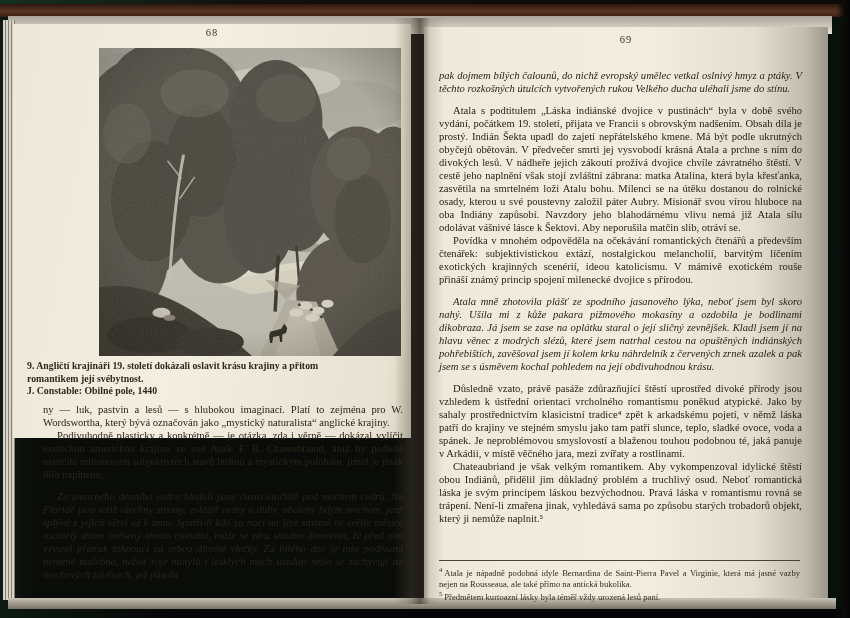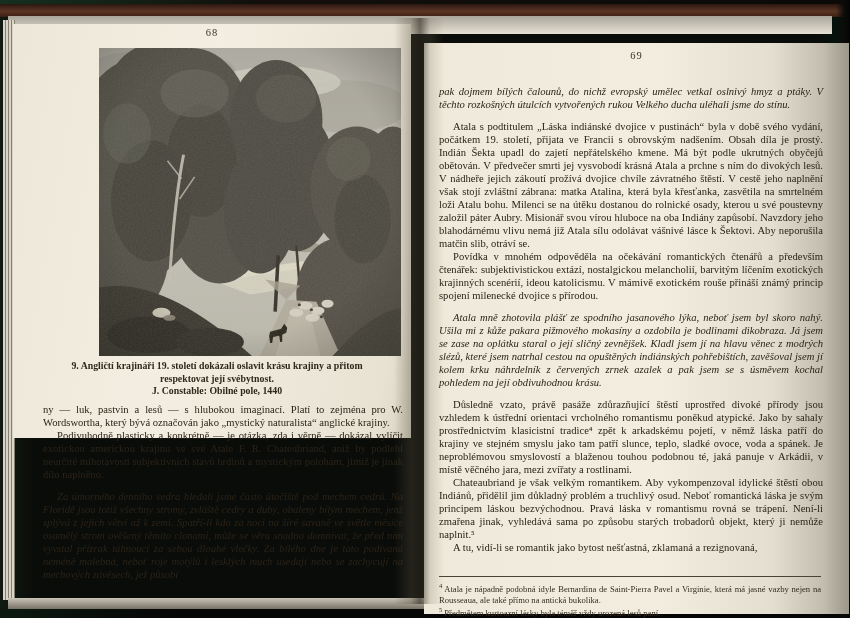--- a/index.html
+++ b/index.html
@@ -10,31 +10,31 @@
   .cover-top-brown{position:absolute;top:4px;left:0;right:0;height:13px;background:linear-gradient(to bottom,#2b1710,#5b3524 55%,#3a2114);}
   .page-top-edges{position:absolute;top:16px;left:8px;right:18px;height:18px;background:linear-gradient(to bottom,#a9a59b,#e6e1d3);}
   .page-left-stack{position:absolute;top:20px;left:3px;width:12px;height:580px;background:repeating-linear-gradient(to right,#d9d4c7 0 2px,#85816f 2px 3px);}
   .page-bottom-edges{position:absolute;bottom:8px;left:8px;right:14px;height:12px;background:linear-gradient(to bottom,#c9c4b6,#6f6a5e);}
   .cover-bottom{position:absolute;bottom:0;left:0;right:0;height:9px;background:linear-gradient(to right,#0c1a11,#070707 20%,#050505);}
   .cover-right{position:absolute;top:0;right:0;width:14px;height:100%;background:linear-gradient(to right,rgba(10,10,8,0),#0b0b09 60%,#050505);}
 
   
   .page{position:absolute;color:#2b2318;}
   .page-left{left:13px;top:24px;width:398px;height:414px;background:linear-gradient(100deg,#ece7d8,#f3eee1 45%,#e7e2d2 92%,#d8d3c3);}
-  .page-right{left:424px;top:43px;width:404px;height:571px;background:linear-gradient(to right,#eee9da,#f2edde 55%,#e3decf 82%,#c2bdae 94%,#9b978a);padding-left:21px;}
+  .page-right{left:424px;top:27px;width:404px;height:571px;background:linear-gradient(to right,#eee9da,#f2edde 55%,#e3decf 82%,#c2bdae 94%,#9b978a);}
   .gutter-shadow{position:absolute;left:394px;top:18px;width:50px;height:586px;pointer-events:none;
     background:linear-gradient(to right,rgba(80,72,58,0) 0%,rgba(86,78,62,.35) 34%,rgba(44,39,29,.62) 52%,rgba(120,110,92,.22) 72%,rgba(120,110,92,0) 100%);}
 
   .pagenum{position:absolute;top:3px;left:0;width:100%;text-align:center;font-size:10.5px;letter-spacing:1px;color:#3a3226;}
   .page-right .pagenum{top:7px;}
 
   
   .figure{position:absolute;left:86px;top:24px;width:302px;height:308px;}
   .figure svg{display:block;width:100%;height:100%;}
-  .caption{position:absolute;left:14px;right:4px;top:336px;text-align:center;font-weight:bold;font-size:9.8px;line-height:12.5px;color:#30281c;}
+  .caption{position:absolute;left:14px;right:4px;top:336px;font-weight:bold;font-size:9.8px;line-height:12.5px;color:#30281c;}
 
   
   .body-text{position:absolute;text-align:justify;font-size:10.6px;line-height:13px;}
   .left-body{left:30px;right:8px;top:379px;}
   .right-body{left:15px;right:26px;top:42px;}
   .para{margin:0;}
   .p-ind{text-indent:14px;}
   .p-italic{font-style:italic;}
   .gap-above{margin-top:9px;}
   .gap-below{margin-bottom:9px;}
@@ -156,42 +156,41 @@
           <path d="M170,282 l11,-3 l3,-5 l3,4 l-1,5 l-4,2 l0,7 l-2,0 l-1,-6 l-6,1 l-1,6 l-2,0 l-1,-7 Z"></path>
         </g>
 
         <rect x="0" y="0" width="300" height="306" filter="url(#grain)"></rect>
         <rect x="0" y="0" width="300" height="306" fill="url(#vig)"></rect>
       </svg>
     </div>
 
     <div class="caption">
       <div>9. Angličtí krajináři 19. století dokázali oslavit krásu krajiny a přitom</div>
-      <div>respektovat její svébytnost.</div>
+      <div>romantikem její svébytnost.</div>
       <div>J. Constable: Obilné pole, 1440</div>
     </div>
 
     <div class="body-text left-body">
       <p class="para">ny — luk, pastvin a lesů — s hlubokou imaginací. Platí to zejména pro W. Wordswortha, který bývá označován jako „mystický naturalista“ anglické krajiny.</p>
       <p class="para p-ind">Podivuhodně plasticky a konkrétně — je otázka, zda i věrně — dokázal vylíčit exotickou americkou krajinu ve své Atale F. R. Chateubriand, aniž by podlehl neurčité mihotavosti subjektivních stavů hrdinů a mystickým polohám, jimiž je jinak dílo naplněno.</p>
       <p class="para p-ind p-italic gap-above">Za úmorného denního vedra hledali jsme často útočiště pod mechem cedrů. Na Floridě jsou totiž všechny stromy, zvláště cedry a duby, obaleny bílým mechem, jenž splývá z jejich větví až k zemi. Spatří-li kdo za noci na širé savaně ve světle měsíce osamělý strom ověšený těmito clonami, může se věru snadno domnívat, že před ním vyvstal přízrak táhnoucí za sebou dlouhé vlečky. Za bílého dne je tato podívaná neméně malebná, neboť roje motýlů i lesklých much usedají nebo se zachycují na mechových závěsech, jež působí</p>
     </div>
   </div>
 
   <div class="page page-right">
     <div class="pagenum">69</div>
 
     <div class="body-text right-body">
       <p class="para p-italic gap-below">pak dojmem bílých čalounů, do nichž evropský umělec vetkal oslnivý hmyz a ptáky. V těchto rozkošných útulcích vytvořených rukou Velkého ducha uléhali jsme do stínu.</p>
       <p class="para p-ind">Atala s podtitulem „Láska indiánské dvojice v pustinách“ byla v době svého vydání, počátkem 19. století, přijata ve Francii s obrovským nadšením. Obsah díla je prostý. Indián Šekta upadl do zajetí nepřátelského kmene. Má být podle ukrutných obyčejů obětován. V předvečer smrti jej vysvobodí krásná Atala a prchne s ním do divokých lesů. V nádheře jejich zákoutí prožívá dvojice chvíle závratného štěstí. V cestě jeho naplnění však stojí zvláštní zábrana: matka Atalina, která byla křesťanka, zasvětila na smrtelném loži Atalu bohu. Milenci se na útěku dostanou do rolnické osady, kterou u své poustevny založil páter Aubry. Misionář svou vírou hluboce na oba Indiány zapůsobí. Navzdory jeho blahodárnému vlivu nemá již Atala sílu odolávat vášnivé lásce k Šektovi. Aby neporušila matčin slib, otráví se.</p>
       <p class="para p-ind">Povídka v mnohém odpověděla na očekávání romantických čtenářů a především čtenářek: subjektivistickou extází, nostalgickou melancholií, barvitým líčením exotických krajinných scenérií, ideou katolicismu. V mámivě exotickém rouše přináší známý princip spojení milenecké dvojice s přírodou.</p>
       <p class="para p-ind p-italic gap-above gap-below">Atala mně zhotovila plášť ze spodního jasanového lýka, neboť jsem byl skoro nahý. Ušila mi z kůže pakara pižmového mokasíny a ozdobila je bodlinami dikobraza. Já jsem se zase na oplátku staral o její sličný zevnějšek. Kladl jsem jí na hlavu věnec z modrých slézů, které jsem natrhal cestou na opuštěných indiánských pohřebištích, zavěšoval jsem jí kolem krku náhrdelník z červených zrnek azalek a pak jsem se s úsměvem kochal pohledem na její obdivuhodnou krásu.</p>
       <p class="para p-ind">Důsledně vzato, právě pasáže zdůrazňující štěstí uprostřed divoké přírody jsou vzhledem k ústřední orientaci vrcholného romantismu poněkud atypické. Jako by sahaly prostřednictvím klasicistní tradice⁴ zpět k arkadskému pojetí, v němž láska patří do krajiny ve stejném smyslu jako tam patří slunce, teplo, sladké ovoce, voda a spánek. Je neproblémovou smyslovostí a blaženou touhou podobnou té, jaká panuje v Arkádii, v místě věčného jara, mezi zvířaty a rostlinami.</p>
       <p class="para p-ind">Chateaubriand je však velkým romantikem. Aby vykompenzoval idylické štěstí obou Indiánů, přidělil jim důkladný problém a truchlivý osud. Neboť romantická láska je svým principem láskou bezvýchodnou. Pravá láska v romantismu rovná se trápení. Není-li zmařena jinak, vyhledává sama po způsobu starých trobadorů objekt, který ji nemůže naplnit.⁵</p>
-      <p class="para p-ind">A tu, vidí-li se romantik jako bytost nešťastná, zklamaná a rezignovaná,</p>
     </div>
 
     <div class="footnotes">
       <hr class="fn-rule">
       <p class="footnote"><span class="fn-marker">4</span><span>Atala je nápadně podobná idyle Bernardina de Saint-Pierra Pavel a Virginie, která má jasné vazby nejen na Rousseaua, ale také přímo na antická bukolika.</span></p>
       <p class="footnote"><span class="fn-marker">5</span><span>Předmětem kurtoazní lásky byla téměř vždy urozená lesů paní.</span></p>
     </div>
   </div>
 
   <div class="gutter-shadow"></div>

